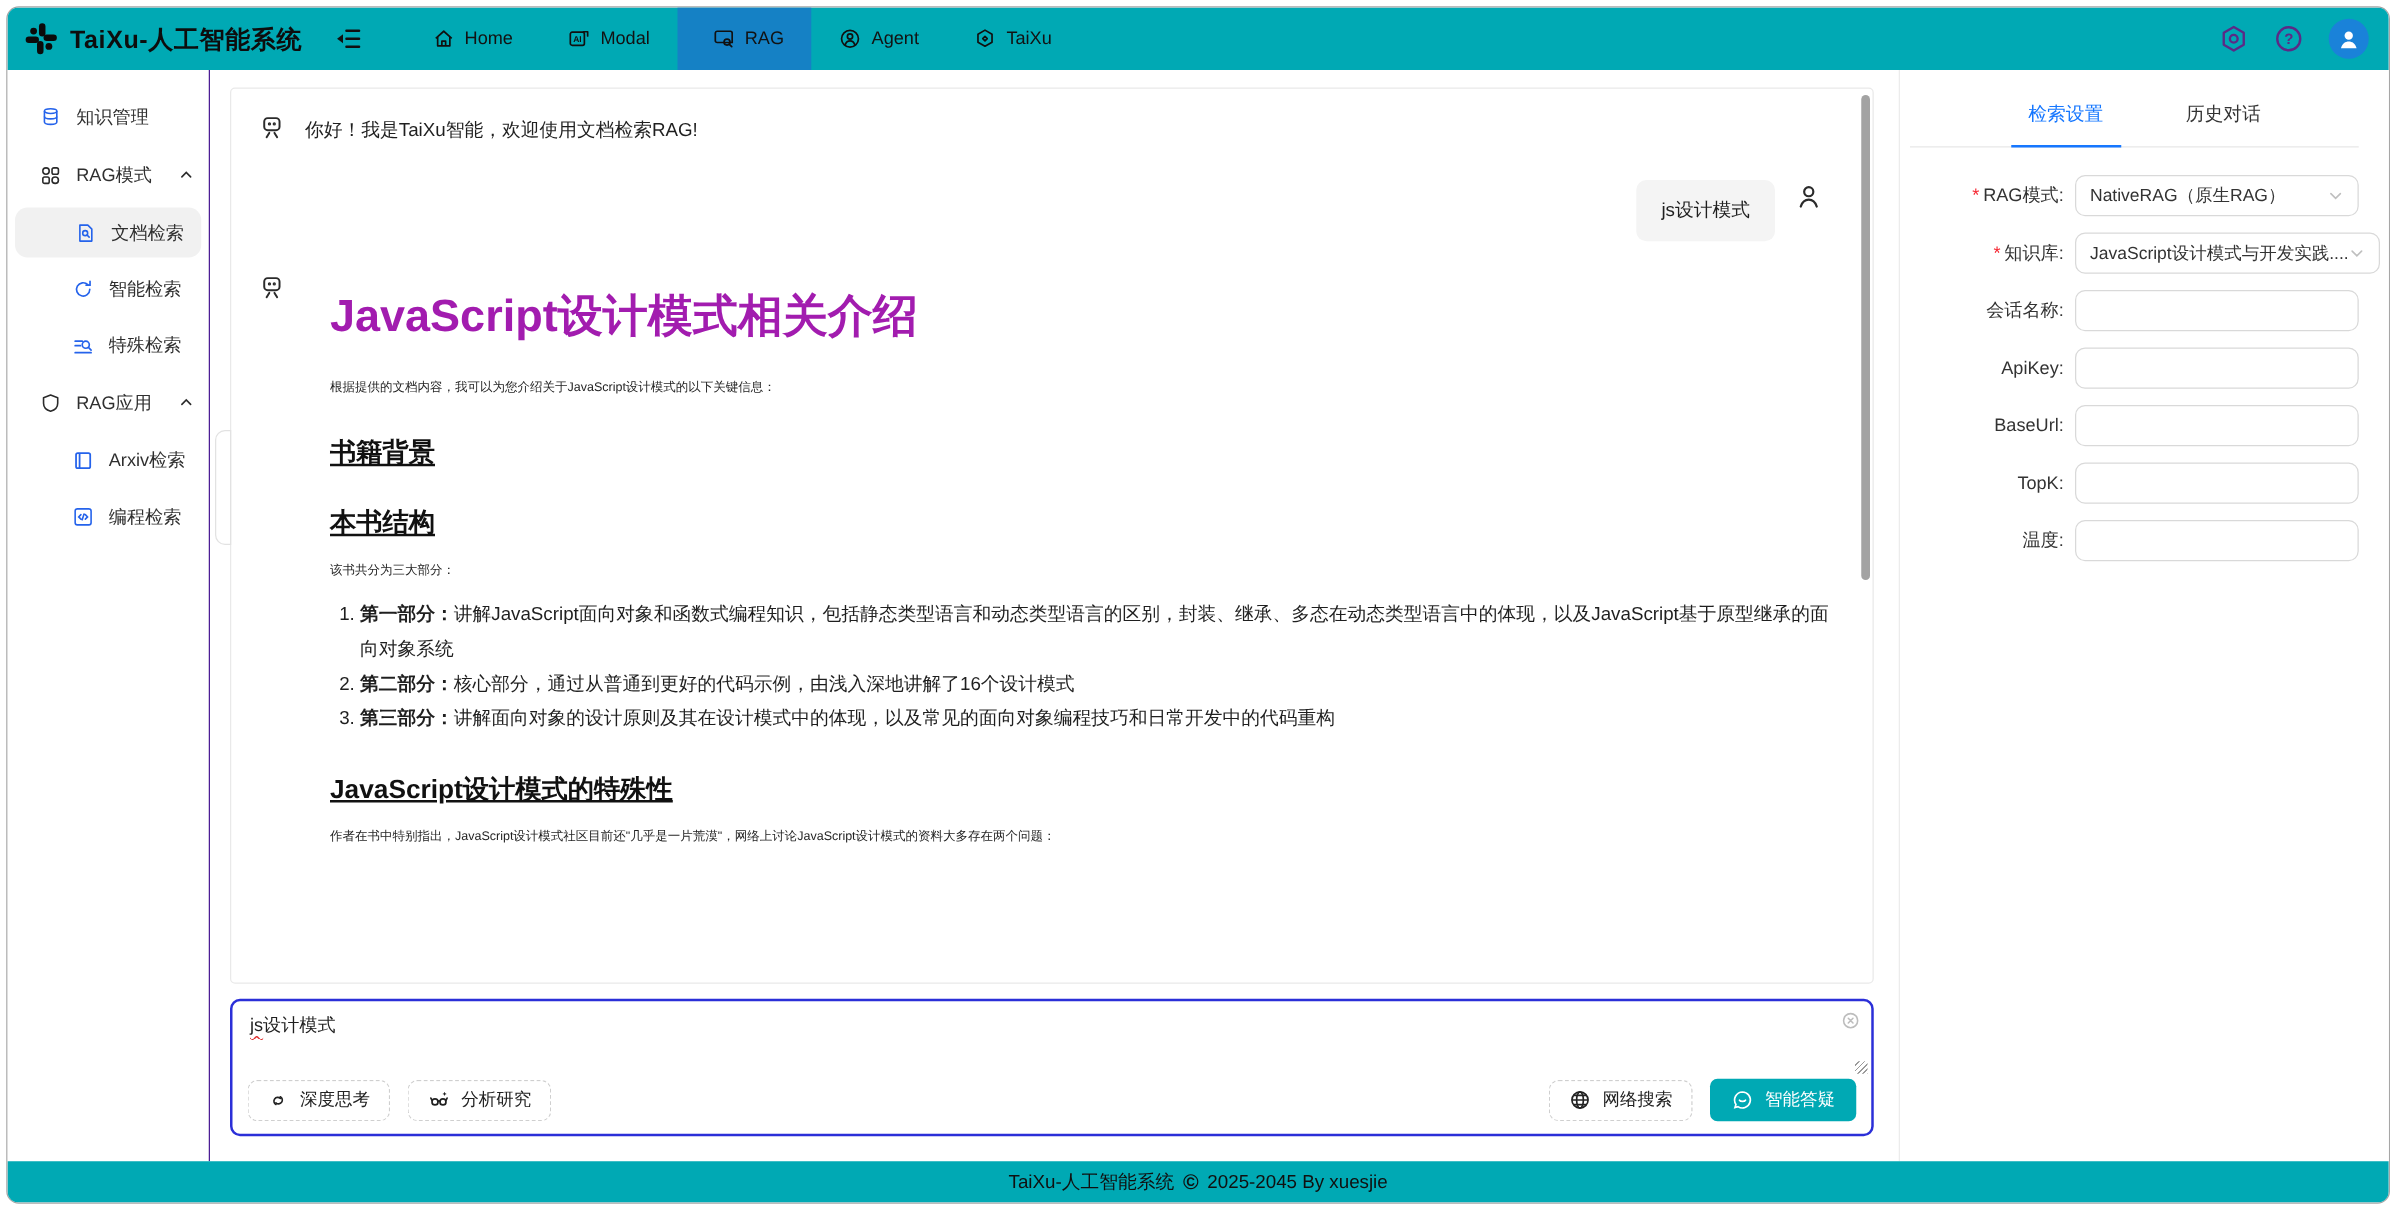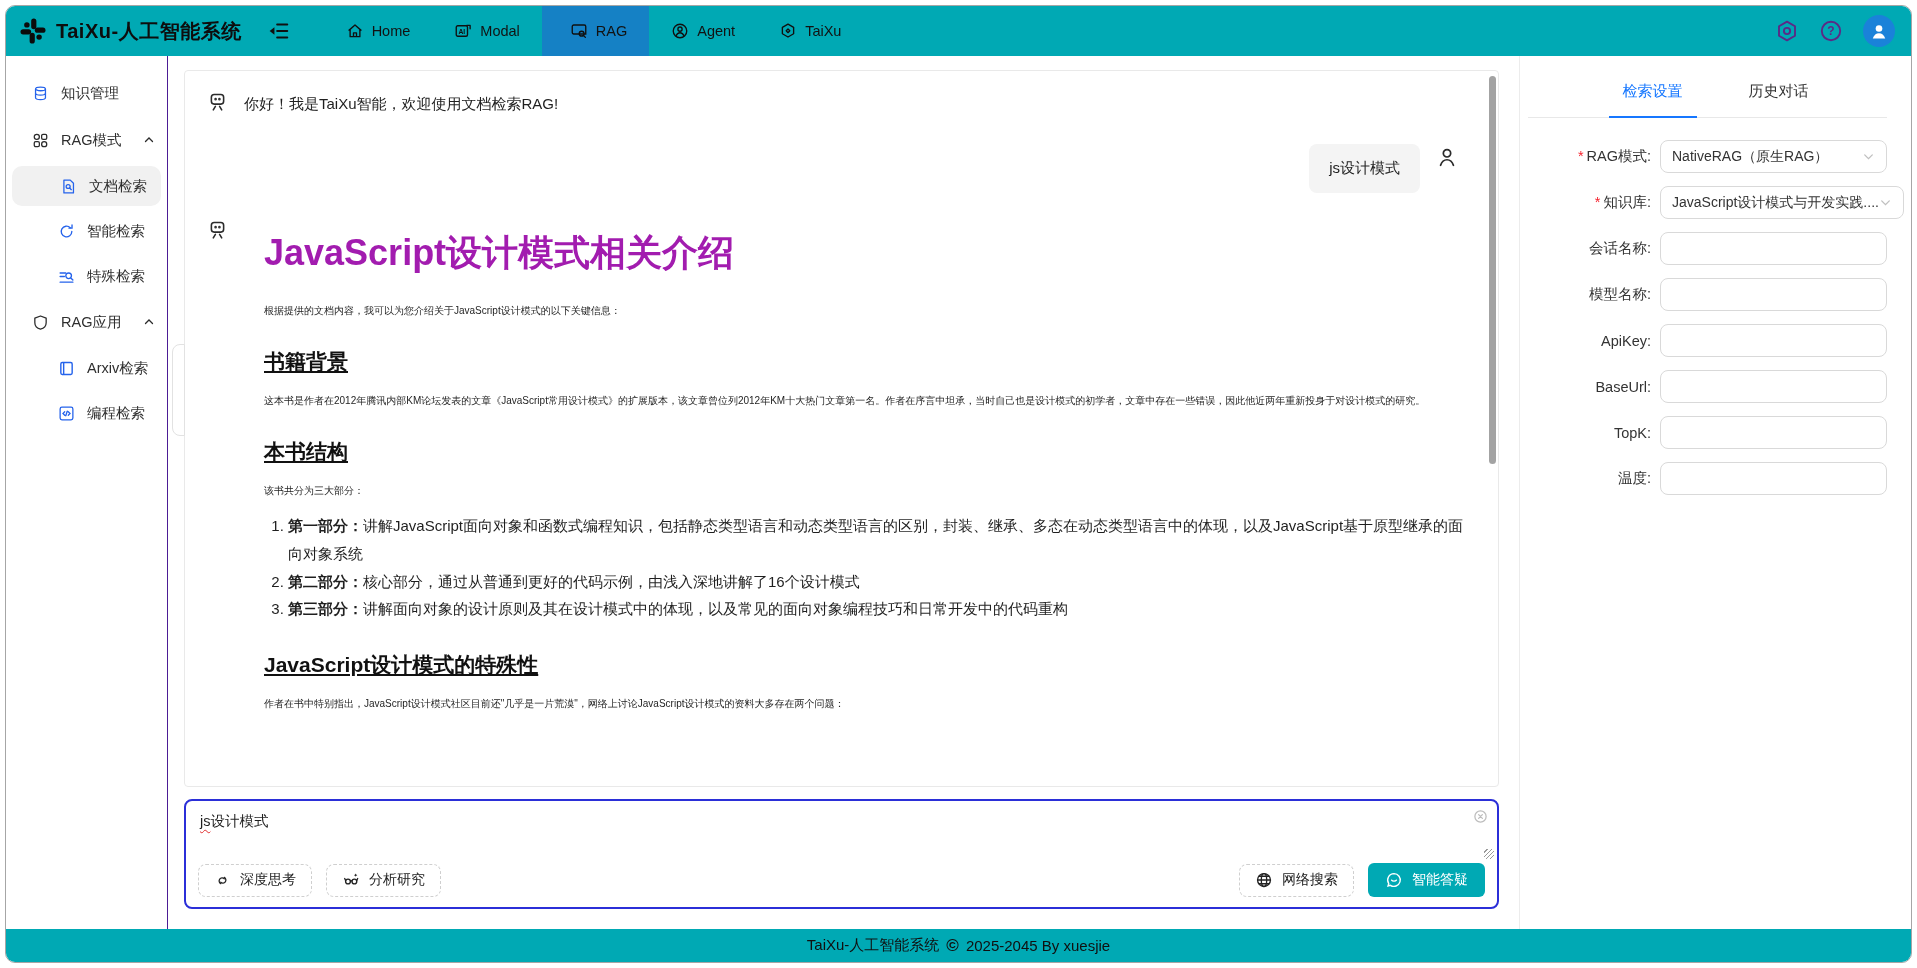--- a/index.html
+++ b/index.html
@@ -318,21 +318,20 @@
                 <rect x="5" y="4" width="14" height="11" rx="3.2"></rect>
                 <circle cx="9.8" cy="9.3" r="0.6" fill="#2b2b2b"></circle>
                   <circle cx="14.2" cy="9.3" r="0.6" fill="#2b2b2b"></circle>
                 <path d="M9.6 17.5 7.2 21.5M14.4 17.5l2.4 4"></path>
               </svg>
             </span>
             <div class="md">
               <h1>JavaScript设计模式相关介绍</h1>
               <p>根据提供的文档内容，我可以为您介绍关于JavaScript设计模式的以下关键信息：</p>
               <h2>书籍背景</h2>
-              <p>这本书是作者在2012年腾讯内部KM论坛发表的文章《JavaScript常用设计模式》的扩展版本，该文章曾位列2012年KM十大热门文章第一名。作者在序言中坦承，当时自己也是设计模式的初学者，文章中存在一些错误，因此他近两年重新投身于对设计模式的研究。</p>
               <h2>本书结构</h2>
               <p>该书共分为三大部分：</p>
               <ol>
                 <li><b>第一部分：</b><span>讲解JavaScript面向对象和函数式编程知识，包括静态类型语言和动态类型语言的区别，封装、继承、多态在动态类型语言中的体现，以及JavaScript基于原型继承的面向对象系统</span></li>
                 <li><b>第二部分：</b><span>核心部分，通过从普通到更好的代码示例，由浅入深地讲解了16个设计模式</span></li>
                 <li><b>第三部分：</b><span>讲解面向对象的设计原则及其在设计模式中的体现，以及常见的面向对象编程技巧和日常开发中的代码重构</span></li>
               </ol>
               <h2>JavaScript设计模式的特殊性</h2>
               <p>作者在书中特别指出，JavaScript设计模式社区目前还"几乎是一片荒漠"，网络上讨论JavaScript设计模式的资料大多存在两个问题：</p>
             </div>
@@ -424,24 +423,20 @@
                   </svg>
               </span>
             </div>
           </div>
 
           <div class="form-row">
             <label>会话名称:</label>
             <input class="txt" style="">
           </div>
           <div class="form-row">
-            <label>模型名称:</label>
-            <input class="txt" style="">
-          </div>
-          <div class="form-row">
             <label>ApiKey:</label>
             <input class="txt" style="">
           </div>
           <div class="form-row">
             <label>BaseUrl:</label>
             <input class="txt" style="">
           </div>
           <div class="form-row">
             <label>TopK:</label>
             <input class="txt" style="">

